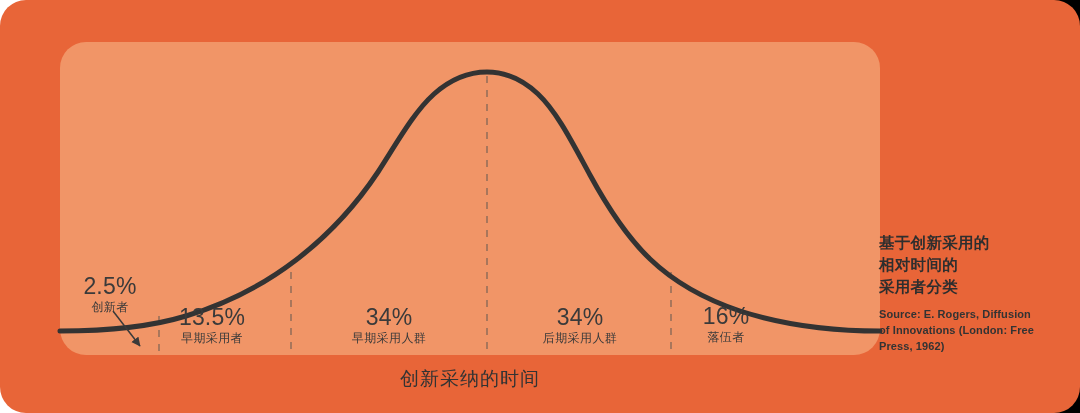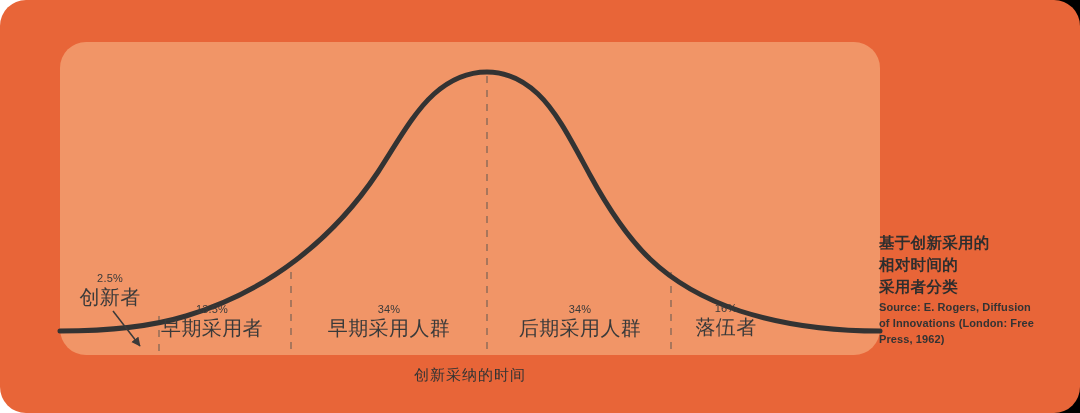--- a/index.html
+++ b/index.html
@@ -61,54 +61,54 @@
   }
 
   .seg-label {
     position: absolute;
     text-align: center;
     color: #3a3a3a;
     line-height: 1.22;
     white-space: nowrap;
   }
   .seg-pct {
-    font-size: 11px;
+    font-size: 23px;
     letter-spacing: 0.2px;
   }
   .seg-name {
-    font-size: 20px;
+    font-size: 12px;
     letter-spacing: 0.4px;
   }
 
   .axis-title {
     position: absolute;
     left: 0;
     top: 366px;
     width: 940px;
     text-align: center;
-    font-size: 15px;
+    font-size: 19px;
     color: #333333;
     letter-spacing: 1px;
   }
 
   .side-block {
     position: absolute;
     left: 879px;
     top: 232px;
     width: 160px;
   }
   .side-heading {
     font-size: 15.5px;
     font-weight: bold;
     color: #2e2e2e;
     line-height: 1.42;
     letter-spacing: 0.3px;
   }
   .side-source {
-    margin-top: 2px;
+    margin-top: 9px;
     font-size: 11px;
     font-weight: bold;
     color: #333333;
     line-height: 1.45;
     letter-spacing: 0.1px;
   }
 </style>
 </head>
 <body>
 

